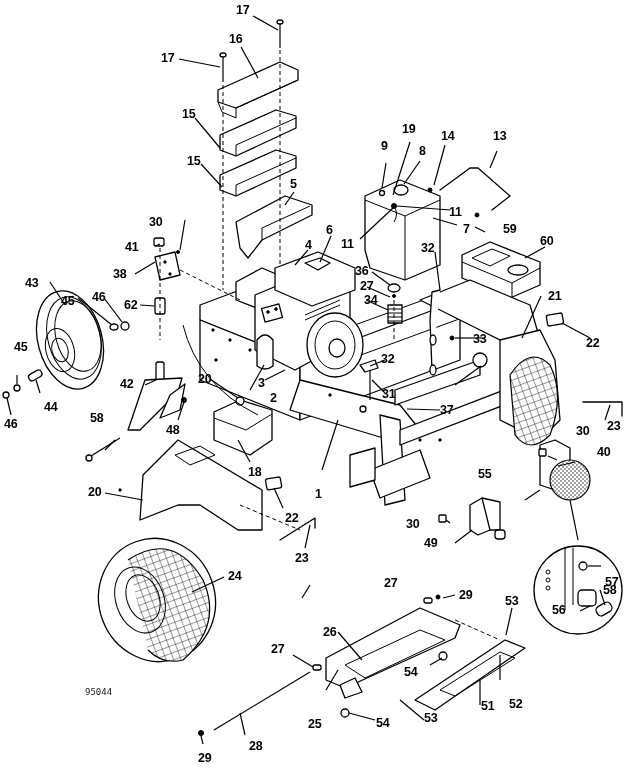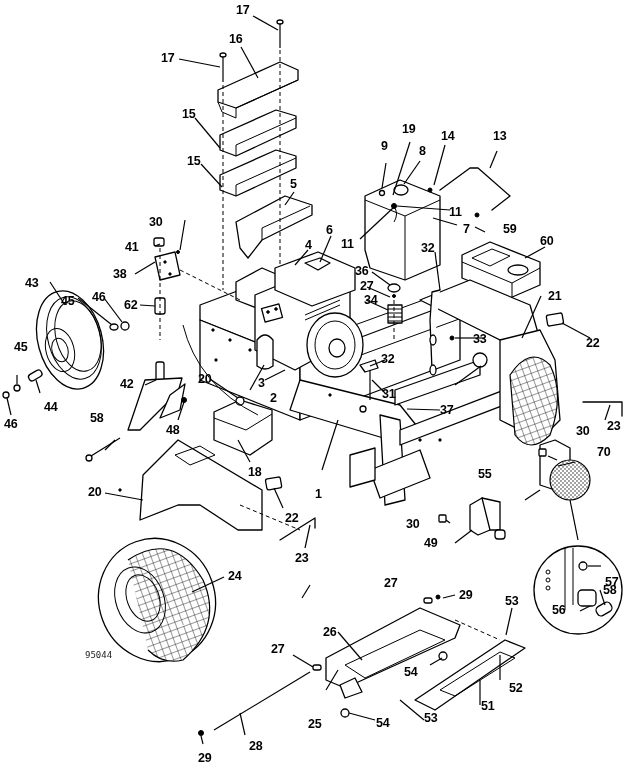--- a/index.html
+++ b/index.html
@@ -5,21 +5,21 @@
   html, body { margin: 0; padding: 0; background: #ffffff; }
   body { width: 630px; height: 768px; overflow: hidden; position: relative; font-family: "Liberation Sans", sans-serif; }
   #diagram { position: absolute; left: 0; top: 0; width: 630px; height: 768px; }
   #diagram .part { fill: #ffffff; stroke: #000000; stroke-width: 1.3; stroke-linejoin: round; stroke-linecap: round; }
   #diagram .thin { fill: none; stroke: #000000; stroke-width: 1; }
   #diagram .dash { fill: none; stroke: #000000; stroke-width: 1; stroke-dasharray: 4 3; }
   #diagram .leader { fill: none; stroke: #000000; stroke-width: 1.2; }
   #diagram .dark { fill: #000000; stroke: #000000; stroke-width: 1; }
   #diagram .hatch { fill: url(#dots); stroke: #000; stroke-width: 1.2; }
   .callout { position: absolute; font-weight: bold; font-size: 12.5px; color: #000; line-height: 1; white-space: nowrap; letter-spacing: -0.3px; }
-  .fig-id { position: absolute; font-family: "DejaVu Sans Mono", monospace; font-size: 9px; color: #222; }
+  .fig-id { position: absolute; font-family: "DejaVu Sans Mono", monospace; font-size: 9px; color: #222; margin-top: 37px; }
 </style>
 </head>
 <body>
 
 <svg id="diagram" viewBox="0 0 630 768" xmlns="http://www.w3.org/2000/svg">
   <defs>
     <pattern id="dots" width="4" height="4" patternUnits="userSpaceOnUse">
       <rect width="4" height="4" fill="#fff"></rect>
       <circle cx="1" cy="1" r="0.7" fill="#000"></circle>
       <circle cx="3" cy="3" r="0.7" fill="#000"></circle>
@@ -385,30 +385,30 @@
 <div class="callout" style="left:166px;top:424px">48</div>
 <div class="callout" style="left:90px;top:412px">58</div>
 <div class="callout" style="left:88px;top:486px">20</div>
 <div class="callout" style="left:285px;top:512px">22</div>
 <div class="callout" style="left:295px;top:552px">23</div>
 <div class="callout" style="left:228px;top:570px">24</div>
 <div class="callout" style="left:406px;top:518px">30</div>
 <div class="callout" style="left:424px;top:537px">49</div>
 <div class="callout" style="left:478px;top:468px">55</div>
 <div class="callout" style="left:576px;top:425px">30</div>
-<div class="callout" style="left:597px;top:446px">70</div>
+<div class="callout" style="left:597px;top:446px">40</div>
 <div class="callout" style="left:603px;top:584px">58</div>
 <div class="callout" style="left:605px;top:576px">57</div>
 <div class="callout" style="left:552px;top:604px">56</div>
 <div class="callout" style="left:384px;top:577px">27</div>
 <div class="callout" style="left:459px;top:589px">29</div>
 <div class="callout" style="left:505px;top:595px">53</div>
 <div class="callout" style="left:323px;top:626px">26</div>
 <div class="callout" style="left:404px;top:666px">54</div>
-<div class="callout" style="left:509px;top:682px">52</div>
+<div class="callout" style="left:509px;top:698px">52</div>
 <div class="callout" style="left:481px;top:700px">51</div>
 <div class="callout" style="left:424px;top:712px">53</div>
 <div class="callout" style="left:376px;top:717px">54</div>
 <div class="callout" style="left:308px;top:718px">25</div>
 <div class="callout" style="left:271px;top:643px">27</div>
 <div class="callout" style="left:249px;top:740px">28</div>
 <div class="callout" style="left:198px;top:752px">29</div>
 <div class="fig-id" style="left:85px;top:650px">95044</div>
 
 </body></html>

